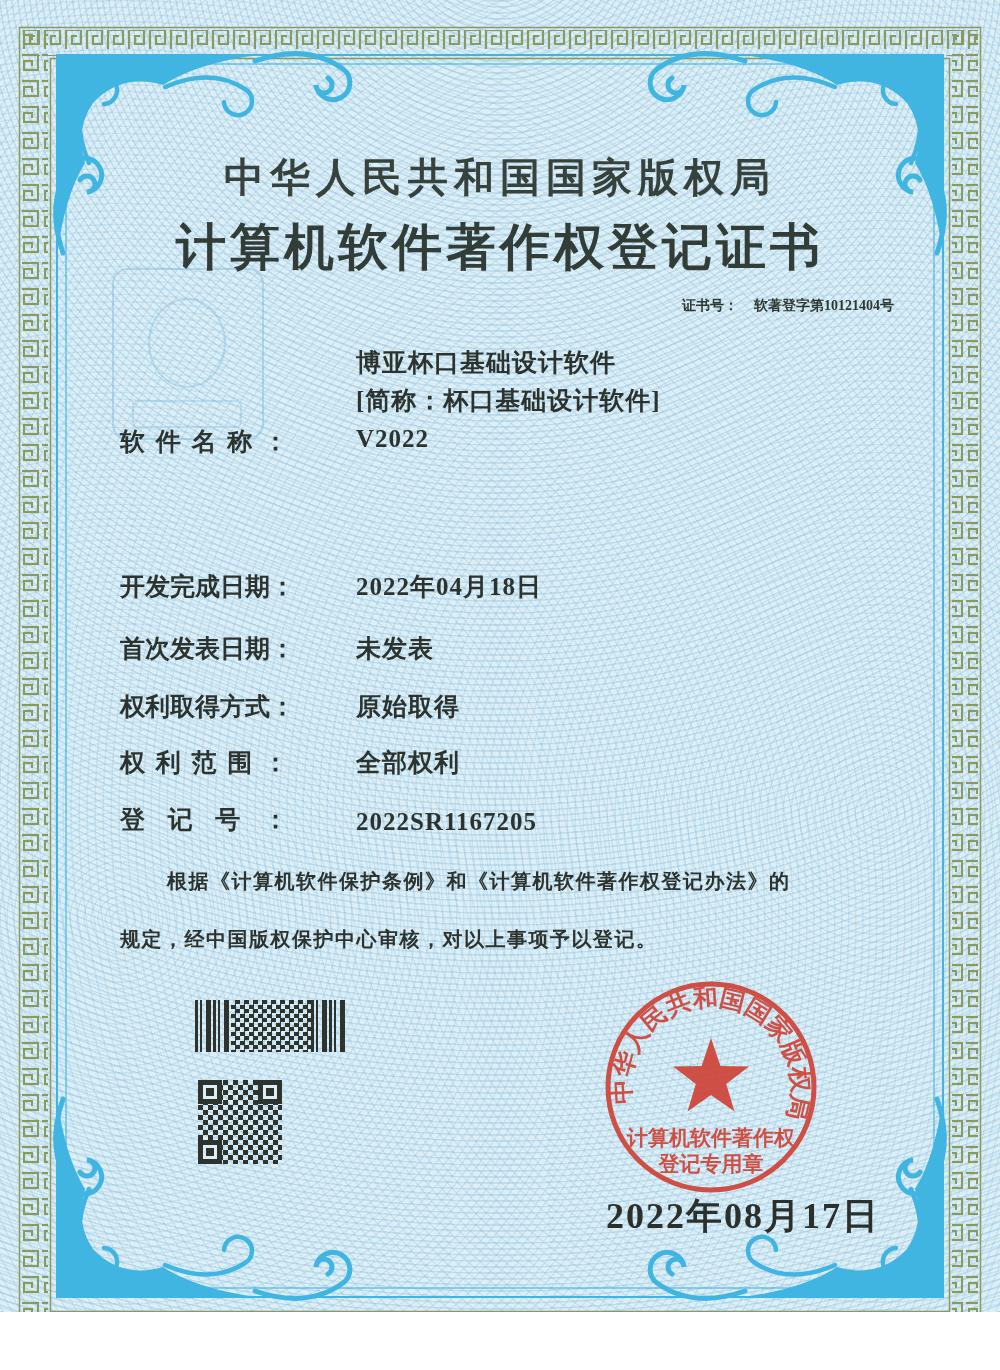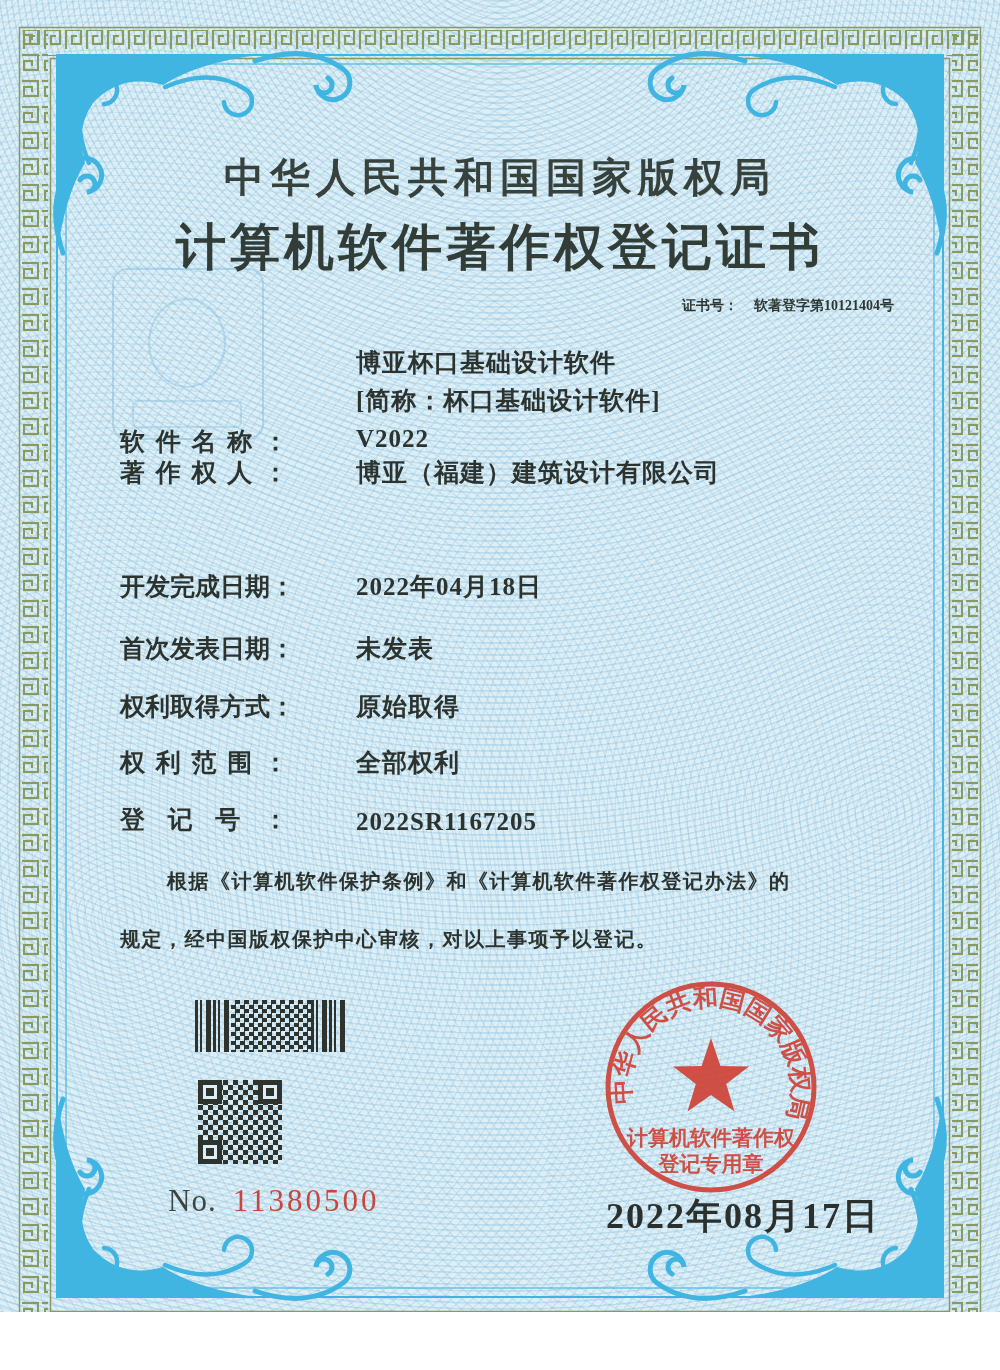--- a/index.html
+++ b/index.html
@@ -140,24 +140,20 @@
 
       <div class="frow" style="top:344px;">
         <span class="flabel">软件名称：</span>
         <span class="fvalue">
           <div class="vline">博亚杯口基础设计软件</div>
           <div class="vline">[简称：杯口基础设计软件]</div>
           <div class="vline">V2022</div>
         </span>
       </div>
 
-      <div class="frow" style="top:456px;">
-        <span class="flabel">著作权人：</span>
-        <span class="fvalue">博亚（福建）建筑设计有限公司</span>
-      </div>
 
       <div class="frow" style="top:570px;">
         <span class="flabel">开发完成日期：</span>
         <span class="fvalue">2022年04月18日</span>
       </div>
 
       <div class="frow" style="top:632px;">
         <span class="flabel">首次发表日期：</span>
         <span class="fvalue">未发表</span>
       </div>
@@ -185,23 +181,20 @@
         <div class="matrix"></div>
         <div class="bars right"></div>
       </div>
 
       <div class="qr">
         <span class="finder tl"></span>
         <span class="finder tr"></span>
         <span class="finder bl"></span>
       </div>
 
-      <div class="serial">
-        <span class="no">No.</span><span class="num">11380500</span>
-      </div>
 
       <svg class="seal-svg" width="218" height="218" viewBox="0 0 218 218">
         <g opacity="0.88">
           <circle cx="109" cy="109" r="103" fill="none" stroke="#cf3b2e" stroke-width="5"></circle>
           <polygon fill="#cf3b2e" points="109,60 118.4,88.1 147,88.6 124.2,105.9 132.5,133.4 109,117 85.5,133.4 93.8,105.9 71,88.6 99.6,88.1"></polygon>
           <g transform="rotate(7 109 109)">
             <defs>
               <path id="sealArc" d="M 33 137 A 81 81 0 1 1 185 137" fill="none"></path>
             </defs>
             <text font-size="24" font-weight="700" fill="#cf3b2e" font-family="Liberation Serif, DejaVu Serif, serif">

